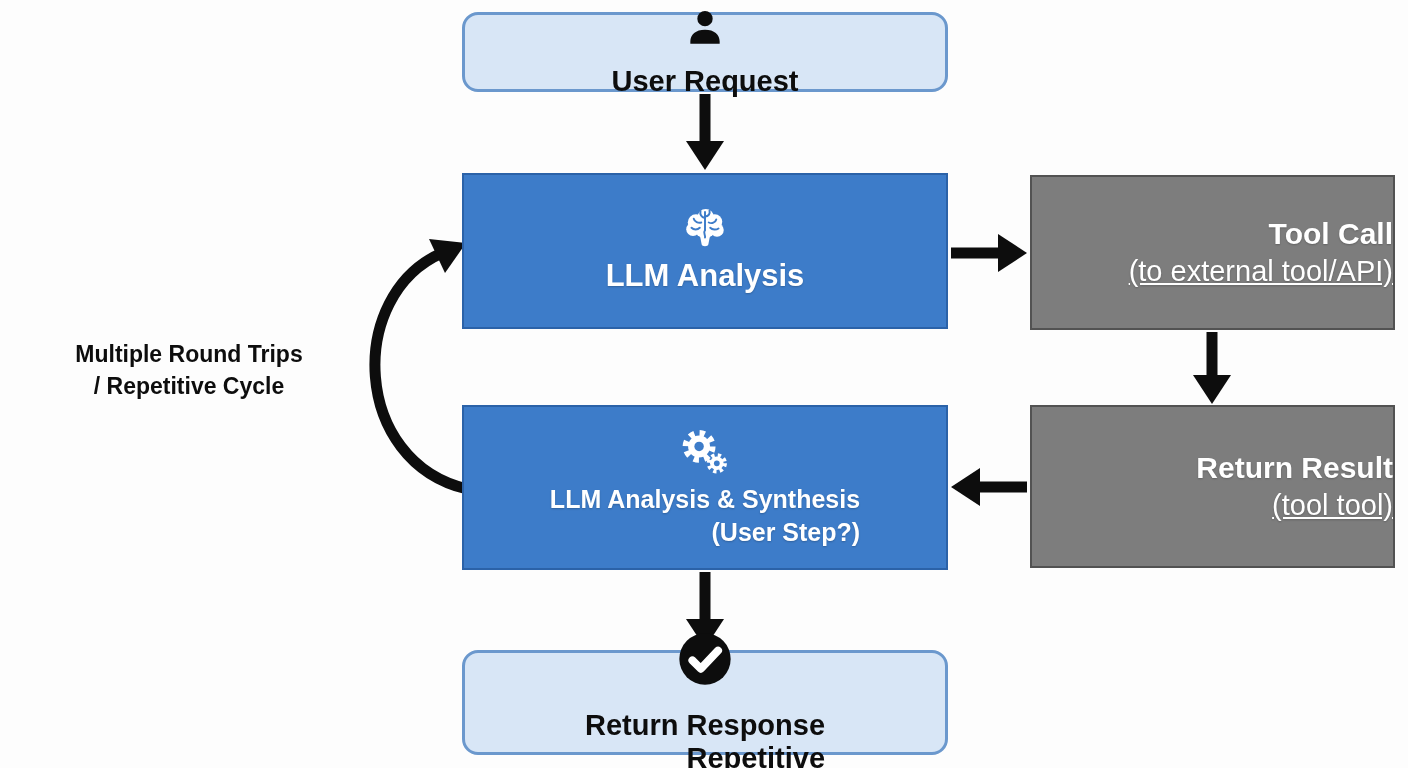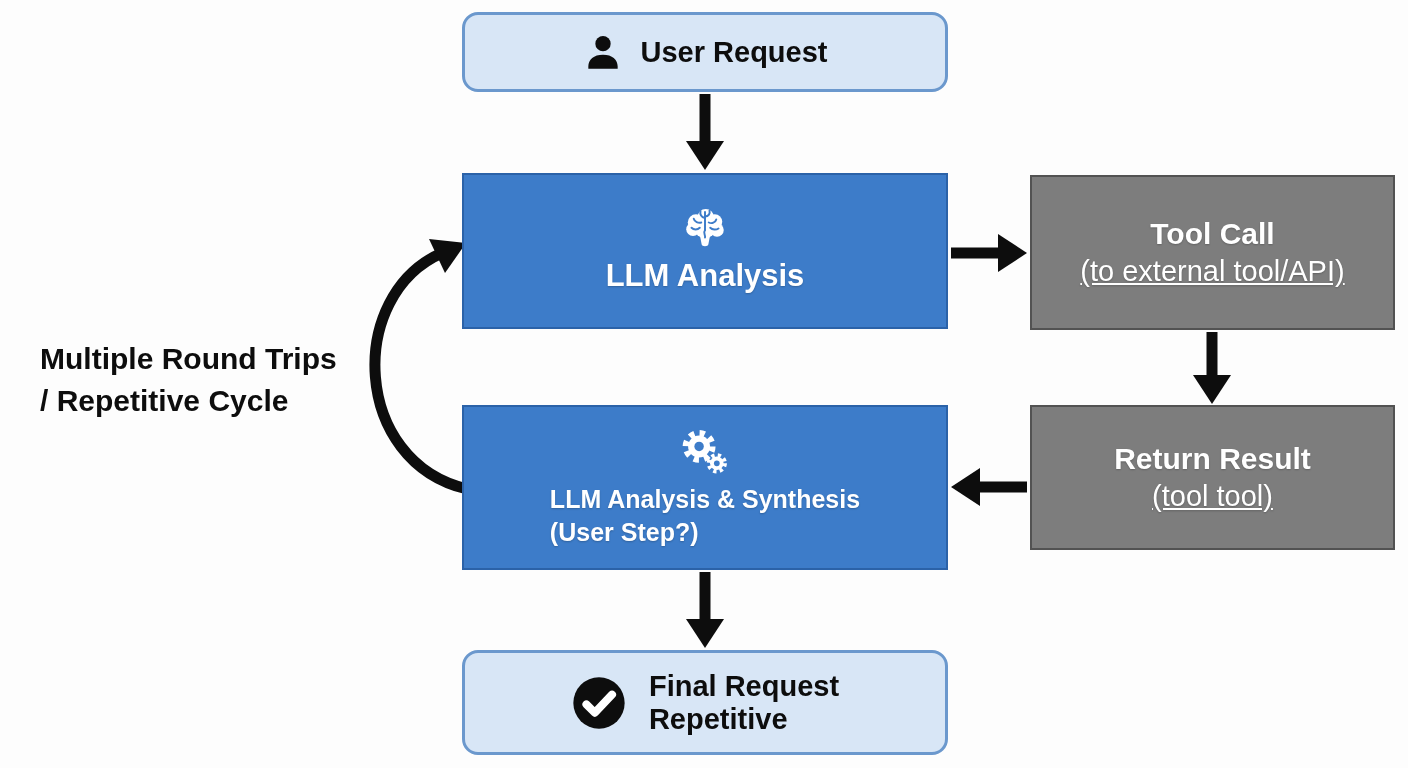--- a/index.html
+++ b/index.html
@@ -28,20 +28,21 @@
   .arrows{
     position:absolute;left:0;top:0;width:1408px;height:768px;
     pointer-events:none;
   }
   .node{
     position:absolute;
     box-sizing:border-box;
     display:flex;
     align-items:center;
     justify-content:center;
+    flex-direction:column;
   }
   .pill{
     background:var(--node-light-blue);
     border:3px solid var(--node-light-blue-border);
     border-radius:16px;
     color:var(--text-dark);
     font-weight:bold;
     gap:18px;
   }
   .blue{
@@ -54,40 +55,39 @@
   }
   .gray{
     background:var(--node-gray);
     border:2px solid var(--node-gray-border);
     color:var(--text-white);
     flex-direction:column;
     text-shadow:0 1px 2px rgba(0,0,0,.22);
   }
   .node-user{left:462px;top:12px;width:486px;height:80px;font-size:29px;}
   .node-planning{left:462px;top:173px;width:486px;height:156px;font-size:31px;line-height:1.32;}
-  .node-tool{left:1030px;top:175px;width:365px;height:155px;font-size:29px;line-height:1.3;}
-  .node-result{left:1030px;top:405px;width:365px;height:145px;font-size:29px;line-height:1.3;}
+  .node-tool{left:1030px;top:175px;width:365px;height:155px;font-size:29px;line-height:1.3;align-items:flex-end;}
+  .node-result{left:1030px;top:405px;width:365px;height:163px;font-size:29px;line-height:1.3;align-items:flex-end;}
   .node-synthesis{left:462px;top:405px;width:486px;height:165px;font-size:25px;line-height:1.3;}
   .node-final{left:462px;top:650px;width:486px;height:105px;font-size:29px;gap:22px;}
   .node-title{font-weight:bold;font-size:30px;}
   .node-subtitle{font-weight:normal;text-decoration:underline;}
-  .center-text{text-align:left;}
+  .center-text{text-align:right;}
   .icon{display:inline-flex;align-items:center;justify-content:center;flex:0 0 auto;}
   .icon-user svg{width:40px;height:40px;}
   .icon-brain svg{width:52px;height:48px;margin-bottom:2px;}
   .icon-gears svg{width:58px;height:54px;margin-bottom:2px;}
   .icon-check svg{width:56px;height:56px;}
   .loop-label{
     position:absolute;left:0;top:338px;width:378px;
-    text-align:left;
+    text-align:center;
     color:var(--text-dark);
     font-weight:bold;
-    font-size:30px;
+    font-size:23px;
     line-height:1.4;
-    padding-left:40px;
   }
   .arrow-stroke{stroke:var(--arrow-black);stroke-width:11;fill:none;}
   .arrow-head{fill:var(--arrow-black);stroke:none;}
 </style>
 </head>
 <body>
 
 <div class="canvas">
 
   <svg class="arrows" viewBox="0 0 1408 768" aria-hidden="true">
@@ -192,21 +192,21 @@
   </div>
 
   <div class="node pill node-final">
     <span class="icon icon-check">
       <svg viewBox="0 0 24 24">
         <circle cx="12" cy="12" r="11" fill="#0d0d0d"></circle>
         <path d="M6.6 12.6l3.6 3.6 7.4-7.8" stroke="#ffffff" stroke-width="3.4" fill="none" stroke-linecap="round" stroke-linejoin="round"></path>
       </svg>
     </span>
     <div class="center-text">
-      <div>Final Request</div>
+      <div>Return Response</div>
       <div>Repetitive</div>
     </div>
   </div>
 
   <div class="loop-label">
     <div>Multiple Round Trips</div>
     <div>/ Repetitive Cycle</div>
   </div>
 
 </div>

